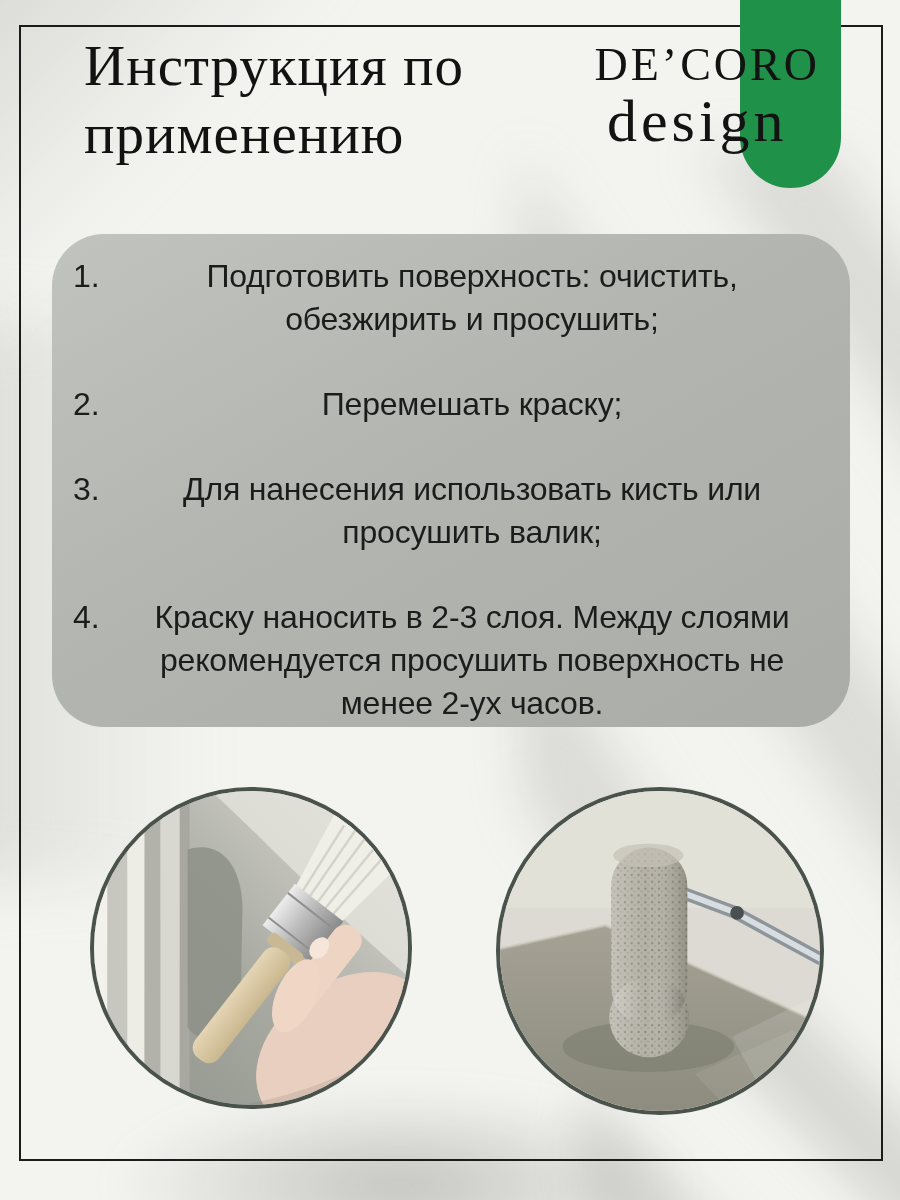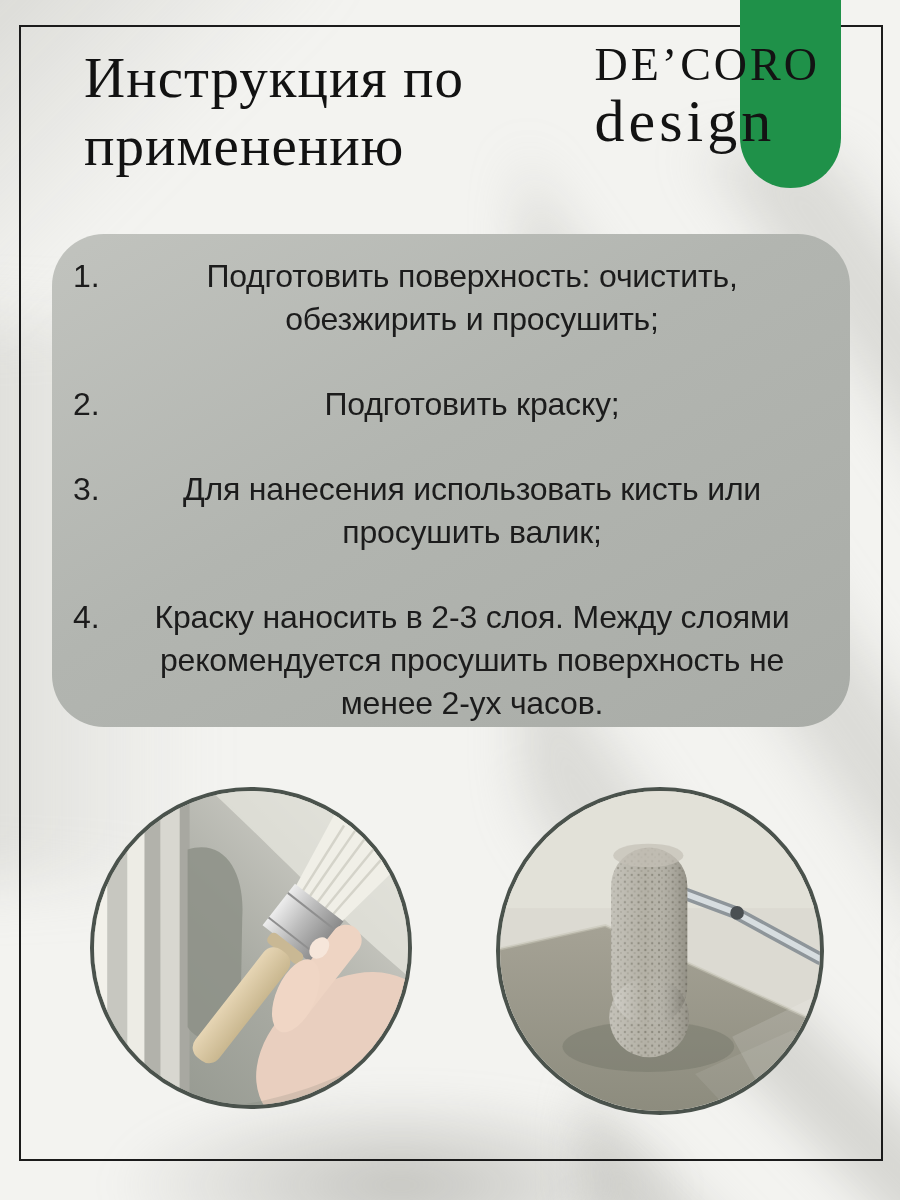--- a/index.html
+++ b/index.html
@@ -25,28 +25,28 @@
   .sh-bottomright{left:580px;top:960px;width:460px;height:340px;
     background:repeating-linear-gradient(45deg,rgba(170,170,164,0) 0 50px,
       rgba(170,170,164,.38) 80px 130px,rgba(170,170,164,0) 170px 210px);
     filter:blur(20px);}
 
   
   .frame{position:absolute;left:19px;top:25px;width:864px;height:1136px;
     border:2px solid #1b1b1b;box-sizing:border-box;z-index:2;}
 
   
-  .title{position:absolute;left:84px;top:44px;z-index:4;
+  .title{position:absolute;left:84px;top:32px;z-index:4;
     font-family:"Liberation Serif",serif;font-size:57px;line-height:68px;
     color:#121212;letter-spacing:1px;}
 
   
   .capsule{position:absolute;left:740px;top:-60px;width:101px;height:248px;
     border-radius:0 0 51px 51px;z-index:3;}
-  .brand{position:absolute;right:80px;top:38px;z-index:4;text-align:left;
+  .brand{position:absolute;right:80px;top:38px;z-index:4;text-align:center;
     font-family:"Liberation Serif",serif;color:#131313;}
   .brand-l1{font-size:46px;line-height:54px;letter-spacing:3px;}
   .brand-l2{font-size:60px;line-height:58px;letter-spacing:4px;margin-right:20px;}
 
   
   .panel{position:absolute;left:52px;top:234px;width:798px;height:493px;
     border-radius:52px;z-index:2;box-sizing:border-box;
     background:linear-gradient(150deg,#c1c3be 0%,#b2b5b0 45%,#a9aca7 100%);
     padding:21px 16px 0 21px;}
   .item{display:flex;margin-bottom:42px;color:#1c1c1c;}
@@ -88,21 +88,21 @@
   </div>
 
   <div class="panel">
     <div class="item">
       <span class="num">1.</span>
       <span class="txt">Подготовить поверхность: очистить,
 обезжирить и просушить;</span>
     </div>
     <div class="item">
       <span class="num">2.</span>
-      <span class="txt">Подготовить краску;</span>
+      <span class="txt">Перемешать краску;</span>
     </div>
     <div class="item">
       <span class="num">3.</span>
       <span class="txt">Для нанесения использовать кисть или
 просушить валик;</span>
     </div>
     <div class="item">
       <span class="num">4.</span>
       <span class="txt">Краску наносить в 2-3 слоя. Между слоями
 рекомендуется просушить поверхность не

